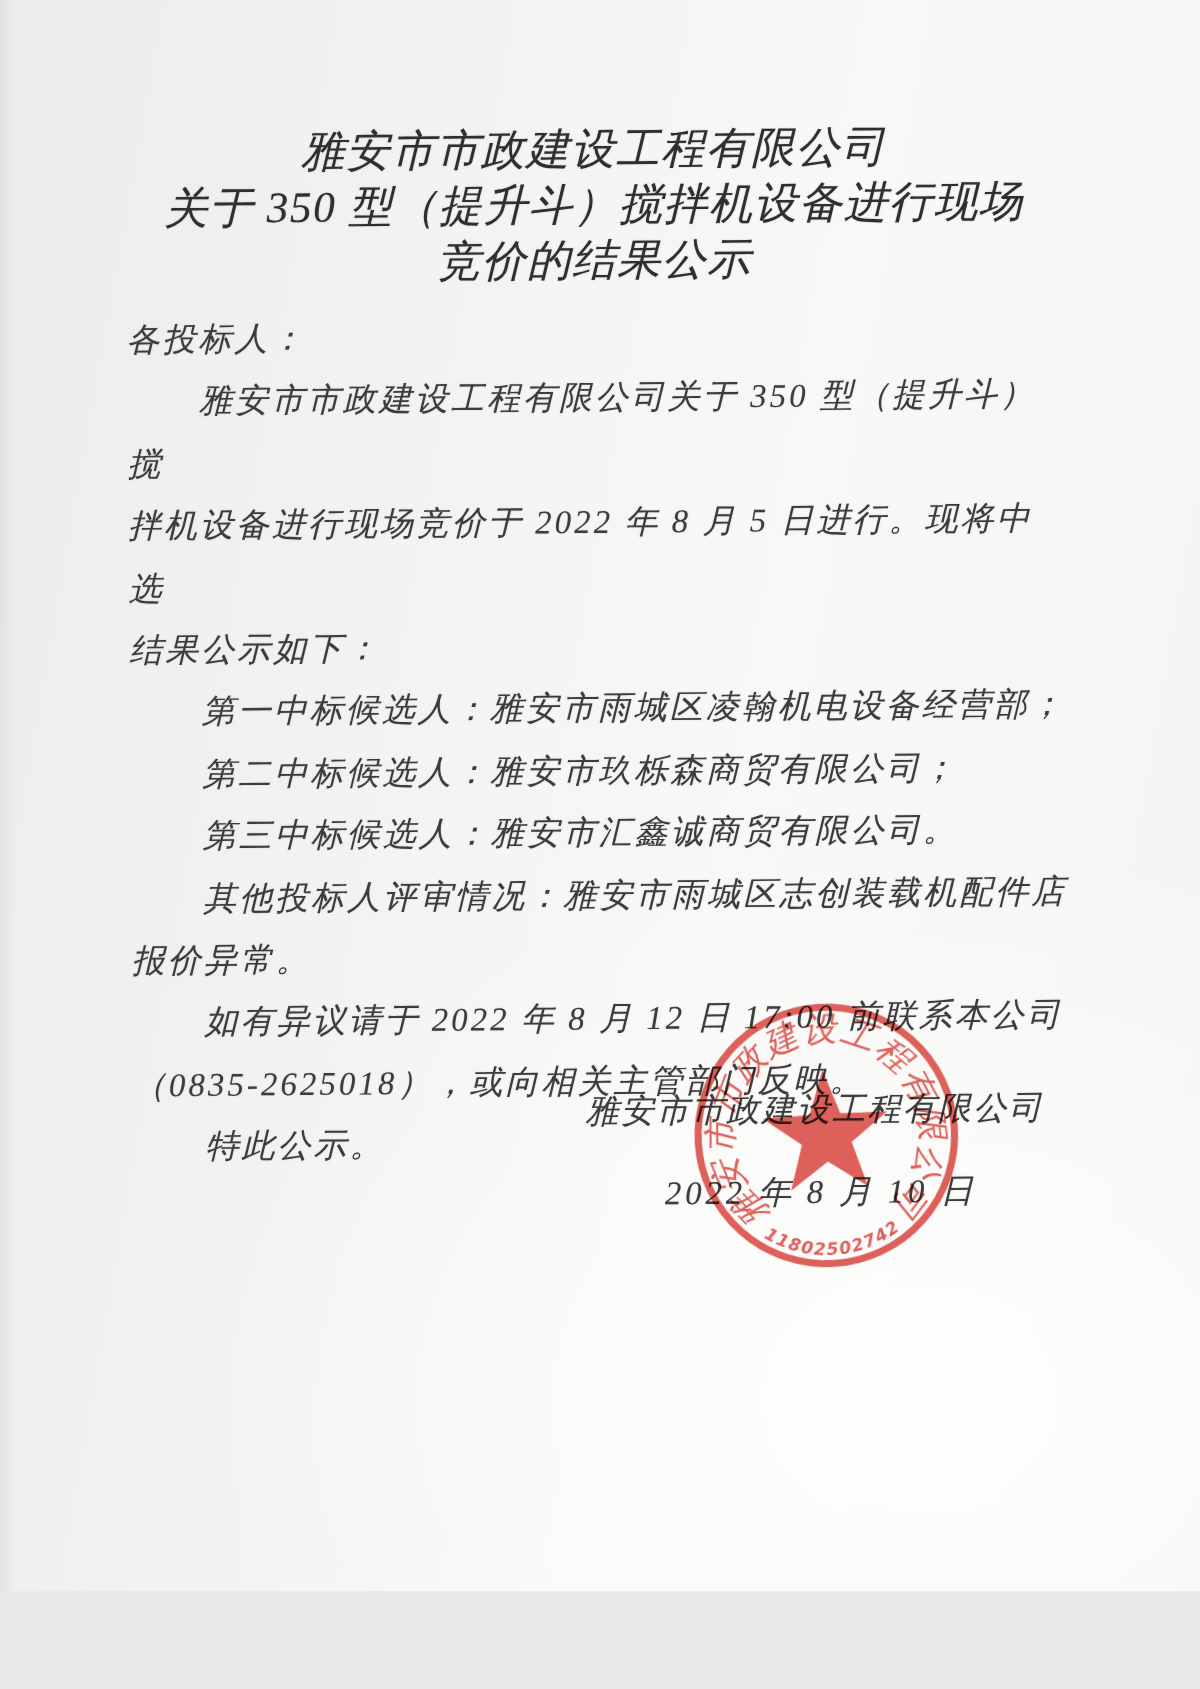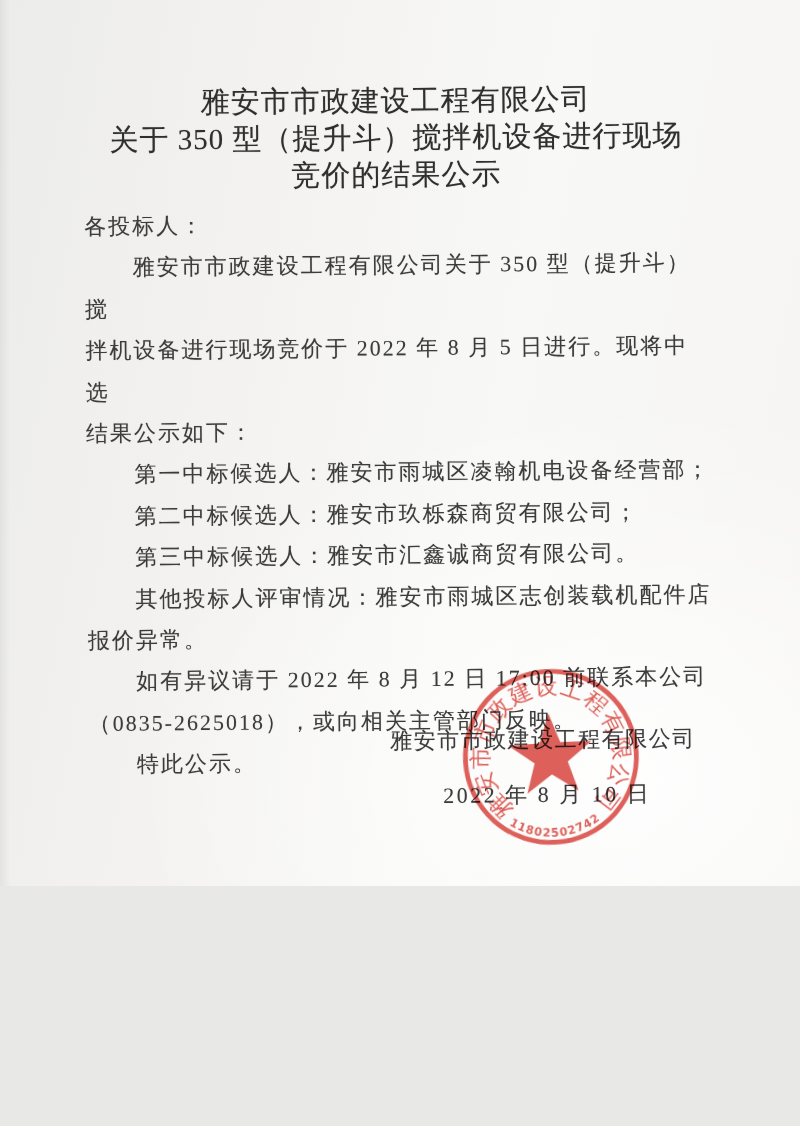--- a/index.html
+++ b/index.html
@@ -3,28 +3,29 @@
 <meta charset="utf-8">
 <style>
   html, body {
     margin: 0;
     padding: 0;
     background: #e8e8e6;
   }
   .page {
     position: relative;
     width: 800px;
-    height: 886px;
+    height: 1061px;
     margin: 0 auto;
     overflow: hidden;
     background:
       radial-gradient(ellipse 900px 700px at 78% 88%, rgba(255,255,255,0.9) 0%, rgba(255,255,255,0) 55%),
       linear-gradient(100deg, #ececea 0%, #f3f2f0 30%, #f8f8f6 60%, #f5f4f2 100%);
     font-family: "Liberation Serif", "DejaVu Serif", serif;
     color: #3a3a3a;
+    font-style: italic;
   }
   .page::before {
     
     content: "";
     position: absolute;
     left: 0; top: 0; bottom: 0;
     width: 10px;
     background: linear-gradient(90deg, rgba(120,120,118,0.10), rgba(120,120,118,0));
     pointer-events: none;
   }

